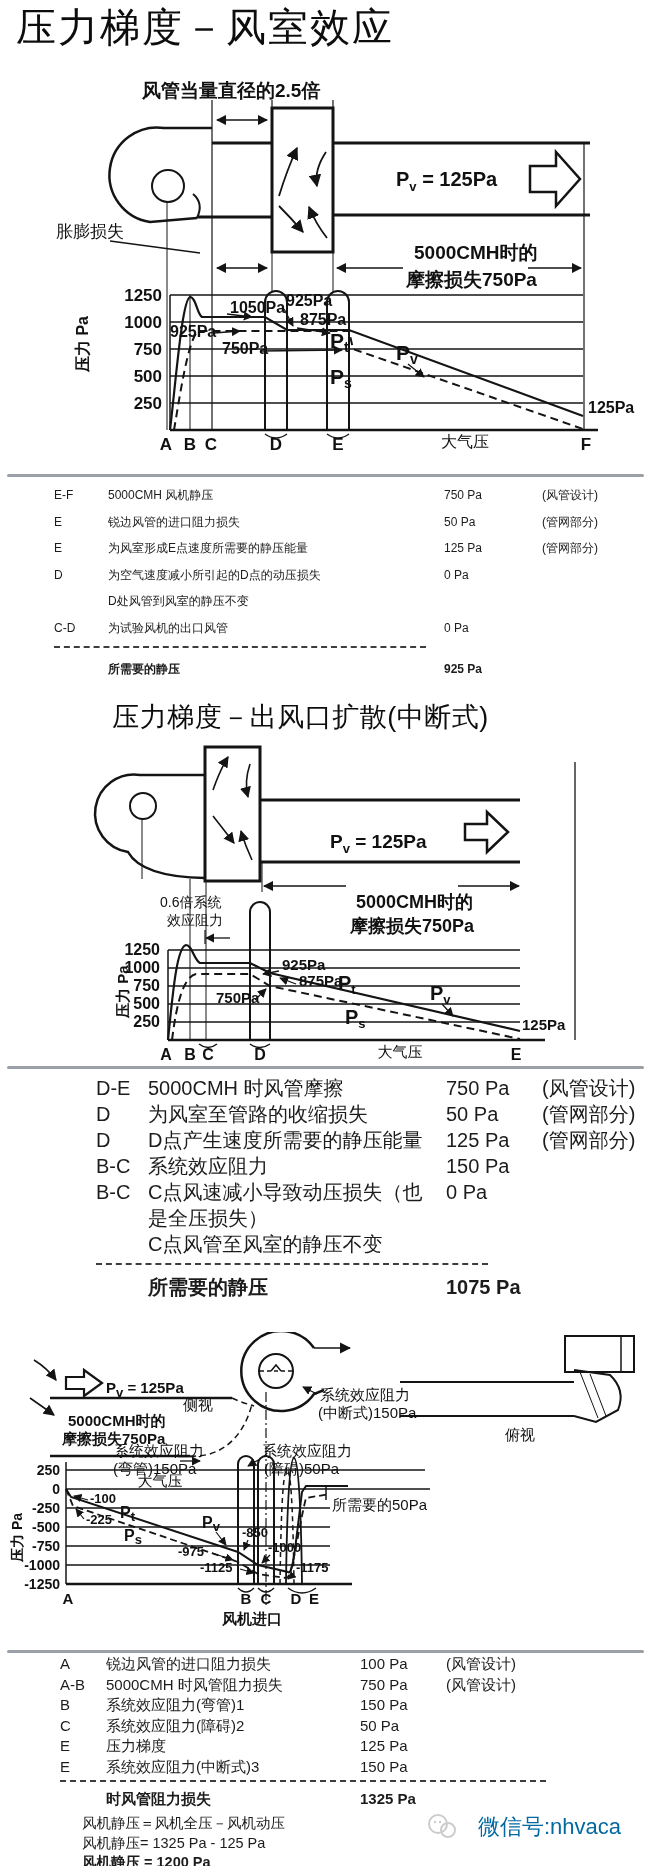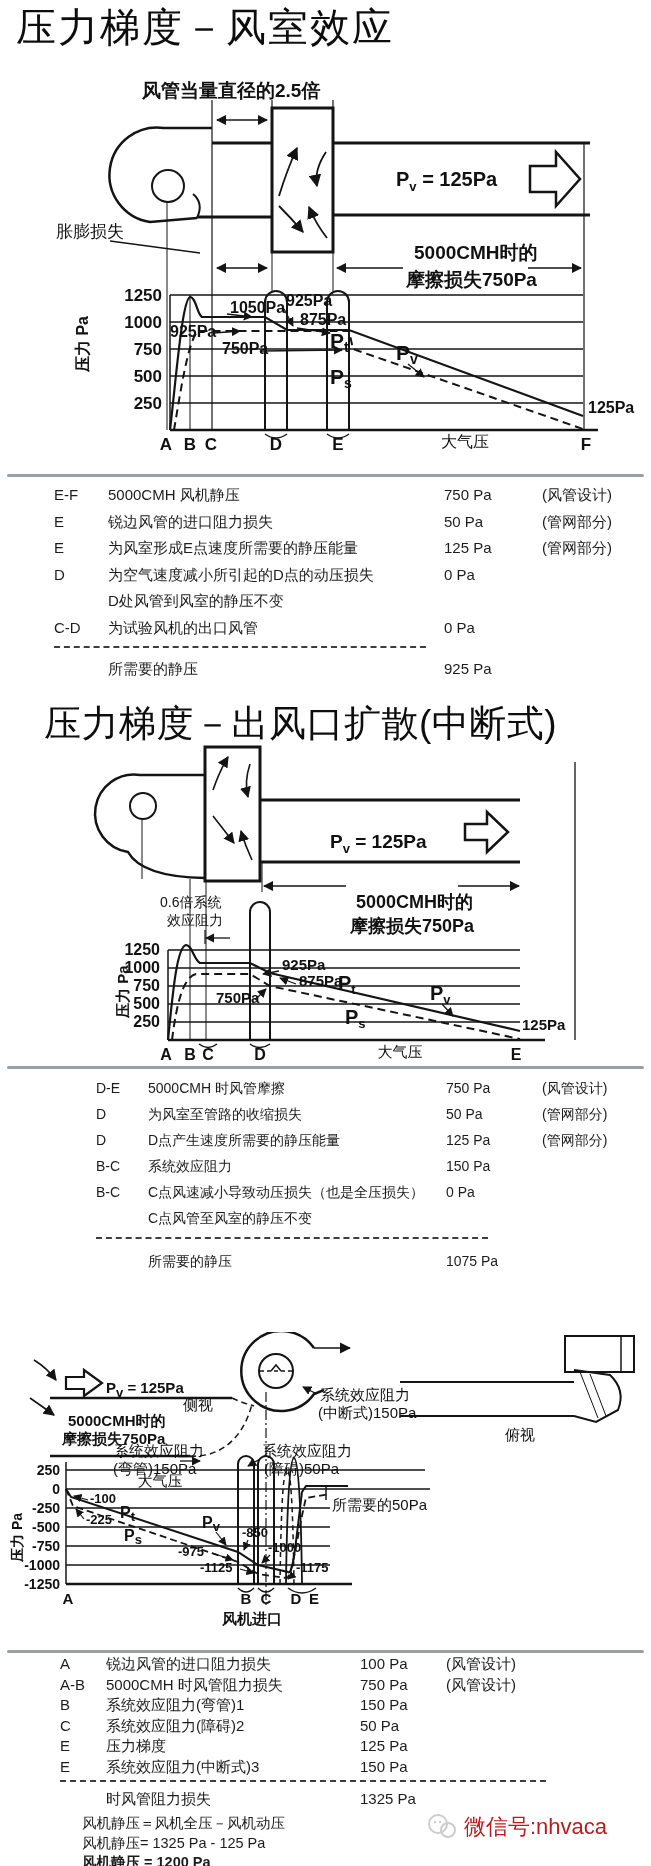--- a/index.html
+++ b/index.html
@@ -1,49 +1,49 @@
 <!DOCTYPE html>
 <html><head>
 <meta charset="utf-8">
 <style>
   html,body{margin:0;padding:0;background:#e8e8e8}
   .page{position:relative;width:651px;height:1866px;background:#ffffff;overflow:hidden;
         font-family:"Liberation Sans","DejaVu Sans",sans-serif;color:#111}
   .title{position:absolute;font-weight:normal;color:#0d0d0d;white-space:nowrap}
   #title1{left:16px;top:0;font-size:40px;letter-spacing:2px}
-  #title2{left:0;top:699px;width:601px;text-align:center;font-size:37px;letter-spacing:0.5px}
+  #title2{left:0;top:699px;width:601px;text-align:center;font-size:27px;letter-spacing:0.5px}
   #title3{left:16px;top:1279px;font-size:36px;letter-spacing:2px}
   .dsvg{position:absolute;left:0}
   svg text{fill:#111;font-family:"Liberation Sans","DejaVu Sans",sans-serif}
   .b{font-weight:bold}
   .f13{font-size:13px}.f14{font-size:14px}.f15{font-size:15px}.f16{font-size:16px}
   .f17{font-size:17px}.f18{font-size:18px}.f19{font-size:19px}.f20{font-size:20px}.f21{font-size:21px}
   .mid{text-anchor:middle}.end{text-anchor:end}
   .ln{stroke:#141414;fill:none}
   .sep{position:absolute;left:7px;width:637px;height:3px;background:#9aa0a6;border-radius:2px}
   #sep1{top:474px}#sep2{top:1066px}#sep3{top:1650px}
   .tbl{position:absolute;color:#1c1c1c}
   .row{display:grid;column-gap:6px;align-items:baseline}
   .t1{left:54px;top:482px;width:592px}
-  .t1 .row{grid-template-columns:48px 1fr 92px 104px;line-height:26.5px;font-size:15px}
+  .t1 .row{grid-template-columns:48px 1fr 92px 104px;line-height:26.5px;font-size:12px}
   .t2{left:96px;top:1075px;width:550px}
-  .t2 .row{grid-template-columns:46px 1fr 90px 104px;line-height:26px;font-size:14px}
+  .t2 .row{grid-template-columns:46px 1fr 90px 104px;line-height:26px;font-size:20px}
   .t3{left:60px;top:1654px;width:486px}
   .t3 .row{grid-template-columns:40px 1fr 80px 100px;line-height:20.5px;font-size:15px}
   .cv{}
   .dash{border-top:2px dashed #3d3d3d;height:0}
   .t1 .dash{width:372px;margin:5px 0 6px}
   .t2 .dash{width:392px;margin:6px 0 7px}
   .t3 .dash{width:486px;margin:3px 0 5px}
-  .total{font-weight:normal}
+  .total{font-weight:bold}
   .t1 .total{line-height:30px}.t2 .total{line-height:30px}.t3 .total{line-height:24px}
   .formulas{margin-top:3px;margin-left:22px;font-size:14.5px;line-height:19.5px}
   .f-bold{font-weight:bold}
-  .wm{position:absolute;left:426px;top:1812px;display:flex;align-items:flex-end;gap:6px;
-      color:#b91c1c;font-size:22px;white-space:nowrap}
+  .wm{position:absolute;left:426px;top:1812px;display:flex;align-items:flex-end;gap:20px;
+      color:#0369a1;font-size:22px;white-space:nowrap}
 </style>
 </head>
 <body>
 
 <div class="page">
 
   <div class="title" id="title1">压力梯度－风室效应</div>
 
   <svg class="dsvg" style="top:62px" width="651" height="402" viewBox="0 62 651 402">
     <defs>

